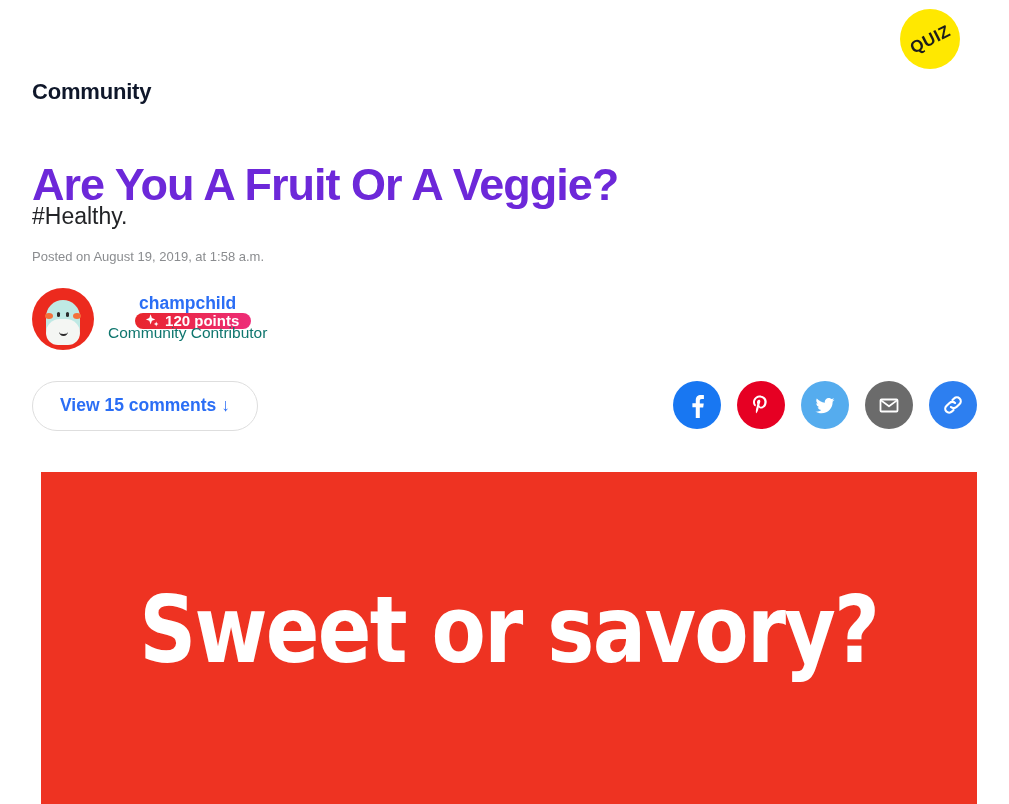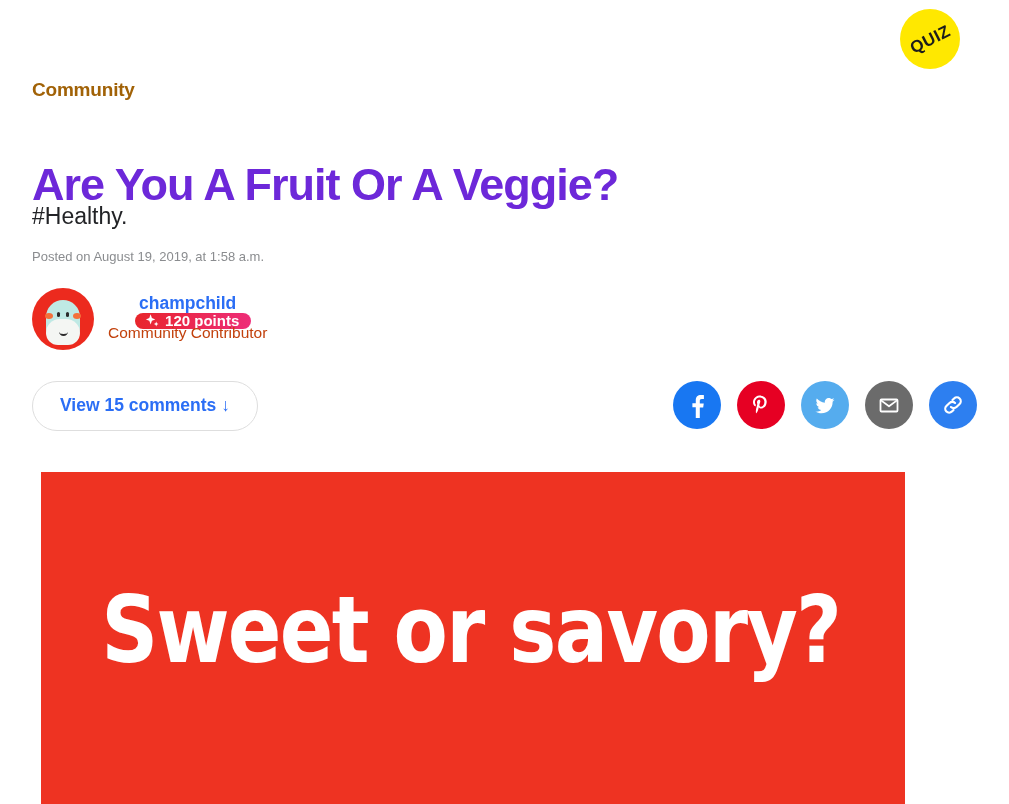--- a/index.html
+++ b/index.html
@@ -50,23 +50,23 @@
     position: absolute;
     left: 32px;
     top: 0;
     width: 945px;
   }
 
   .kicker {
     position: absolute;
     left: 0;
     top: 79px;
-    font-size: 19px;
-    font-weight: bold;
-    color: #a16207;
+    font-size: 22px;
+    font-weight: bold;
+    color: #0f172a;
     letter-spacing: -0.2px;
     line-height: 1.2;
   }
 
   .headline {
     position: absolute;
     left: 0;
     top: 130px;
     font-size: 45px;
     font-weight: bold;
@@ -190,21 +190,21 @@
   .sparkle-icon {
     width: 16px;
     height: 16px;
     margin-right: 5px;
     flex: none;
     display: block;
   }
   .byline-role {
     margin-top: 5px;
     font-size: 15.5px;
-    color: #c2410c;
+    color: #0f766e;
     line-height: 1.2;
   }
 
   
   .comments-button {
     position: absolute;
     left: 0;
     top: 381px;
     height: 50px;
     padding: 0 27px;
@@ -243,26 +243,26 @@
     cursor: pointer;
     flex: none;
   }
   .share-button svg { display: block; }
 
   
   .hero {
     position: absolute;
     left: 41px;
     top: 472px;
-    width: 864px;
+    width: 936px;
     height: 332px;
     background: #ee3322;
     display: flex;
     align-items: center;
-    justify-content: flex-start;
+    justify-content: center;
     overflow: hidden;
   }
   .hero-text {
     font-family: "DejaVu Sans", sans-serif;
     font-weight: bold;
     font-size: 92px;
     color: #ffffff;
     letter-spacing: -2px;
     line-height: 1;
     transform: scaleX(0.86);

